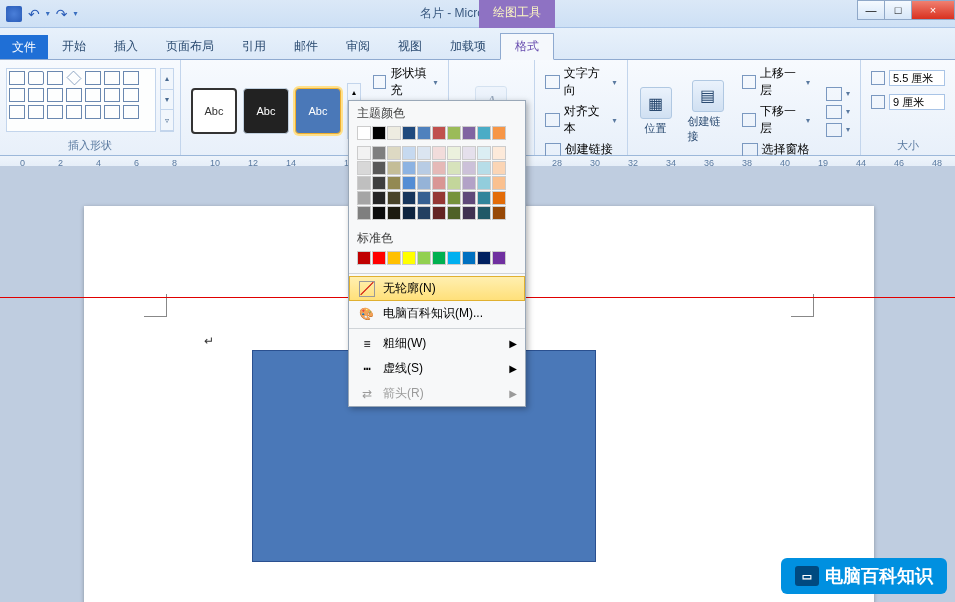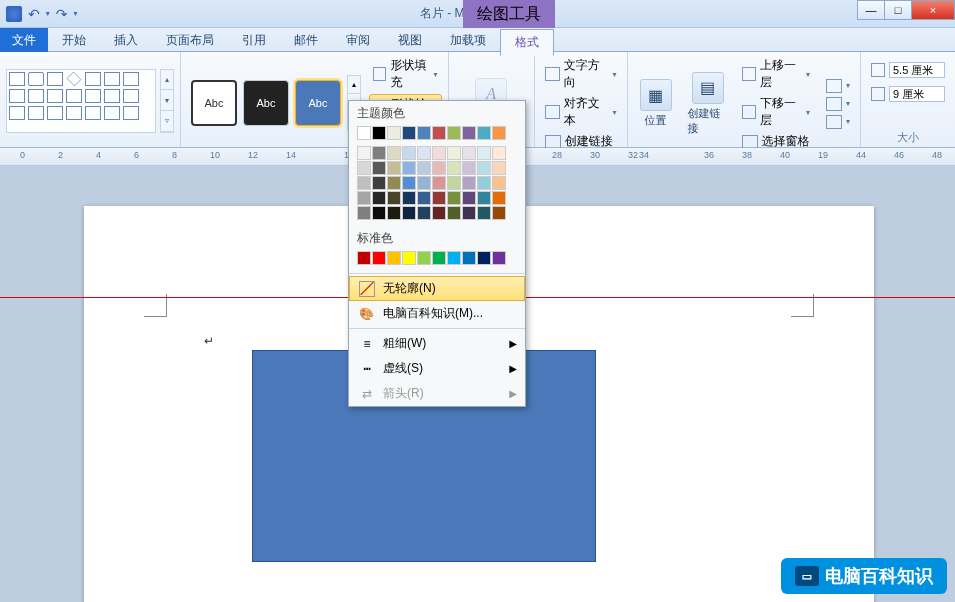--- a/index.html
+++ b/index.html
@@ -6,27 +6,27 @@
 body { width: 955px; height: 602px; overflow: hidden; background: #fff; position: relative; }
 
 
 .titlebar { height: 28px; background: linear-gradient(#dbe8f7, #cde0f5); display: flex; align-items: center; position: relative; border-bottom: 1px solid #a9c4e6; }
 .qat { display: flex; align-items: center; gap: 6px; padding-left: 6px; }
 .qat .q-ico { width: 16px; height: 16px; display:inline-block; }
 .qat .save { background: radial-gradient(#4a7fd9,#2a5cb8); border-radius:2px; }
 .qat .undo, .qat .redo { color:#2a5cb8; font-size:14px; line-height:1; }
 .qat .dd { font-size:8px; color:#3a6fc0; }
 .title-center { position:absolute; left:0; right:0; text-align:center; font-size:12px; color:#3b5a80; pointer-events:none; }
-.context-tab { position:absolute; right:400px; top:0; height:28px; background:#8e72c3; color:#000000; font-size:16px; padding:4px 14px 0; }
+.context-tab { position:absolute; right:400px; top:0; height:28px; background:#8e72c3; color:#fef9c3; font-size:12px; padding:4px 14px 0; }
 .win-ctrl { position:absolute; right:0; top:0; display:flex; }
 .win-ctrl div { width:28px; height:20px; display:flex; align-items:center; justify-content:center; font-size:11px; border:1px solid #8fa8c8; background:linear-gradient(#f5faff,#d6e6f8); margin-left:-1px; }
 .win-ctrl .close { background:linear-gradient(#f08070,#d93020); color:#fff; width:44px; }
 
 
-.tabs { height: 24px; background: linear-gradient(#e8f1fb,#dce9f8); display:flex; align-items:flex-start; padding-left:0; font-size:12px; border-bottom:1px solid #8faad0; }
+.tabs { height: 32px; background: linear-gradient(#e8f1fb,#dce9f8); display:flex; align-items:flex-end; padding-left:0; font-size:12px; border-bottom:1px solid #8faad0; }
 .tabs .filetab { background:#1f6fd6; color:#fff; padding:4px 12px; height:24px; }
 .tabs .tab { padding:4px 14px; color:#2a4a70; cursor:default; }
 .tabs .tab.active { background:#f5f8fc; border:1px solid #8faad0; border-bottom:1px solid #f5f8fc; color:#6a4fb0; position:relative; top:1px; }
 
 
 .ribbon { height:96px; background:linear-gradient(#f7fafe,#e8f0fa); border-bottom:1px solid #9cb8da; display:flex; }
 .group { border-right:1px solid #c3d5ec; padding:4px 6px 2px; display:flex; flex-direction:column; justify-content:space-between; }
 .group-label { font-size:11px; color:#5a7aa0; text-align:center; padding:2px 0 0; }
 .group-body { display:flex; align-items:center; gap:4px; flex:1; }
 
@@ -148,20 +148,21 @@
           <span></span>
           <span></span>
           <span></span>
       </div>
       <div class="shape-nav">
           <div>▴</div>
           <div>▾</div>
           <div>▿</div>
         </div>
     </div>
+    <div class="group-label">插入形状</div>
   </div>
 
   <div class="group">
     <div class="group-body">
       <div class="style-gal">
         <div class="style-box s1">Abc</div>
         <div class="style-box s2">Abc</div>
         <div class="style-box s3">Abc</div>
         <div class="style-nav">
             <div>▴</div>
@@ -290,21 +291,21 @@
     <span class="mark" style="left: 286px;">14</span>
     <span class="mark" style="left: 344px;">16</span>
     <span class="mark" style="left: 362px;">18</span>
     <span class="mark" style="left: 400px;">20</span>
     <span class="mark" style="left: 438px;">22</span>
     <span class="mark" style="left: 476px;">24</span>
     <span class="mark" style="left: 514px;">26</span>
     <span class="mark" style="left: 552px;">28</span>
     <span class="mark" style="left: 590px;">30</span>
     <span class="mark" style="left: 628px;">32</span>
-    <span class="mark" style="left: 639px;">34</span>
+    <span class="mark" style="left: 666px;">34</span>
     <span class="mark" style="left: 704px;">36</span>
     <span class="mark" style="left: 742px;">38</span>
     <span class="mark" style="left: 780px;">40</span>
     <span class="mark" style="left: 818px;">19</span>
     <span class="mark" style="left: 856px;">44</span>
     <span class="mark" style="left: 894px;">46</span>
     <span class="mark" style="left: 932px;">48</span>
   </div>
 
 <div class="red-line"></div>

